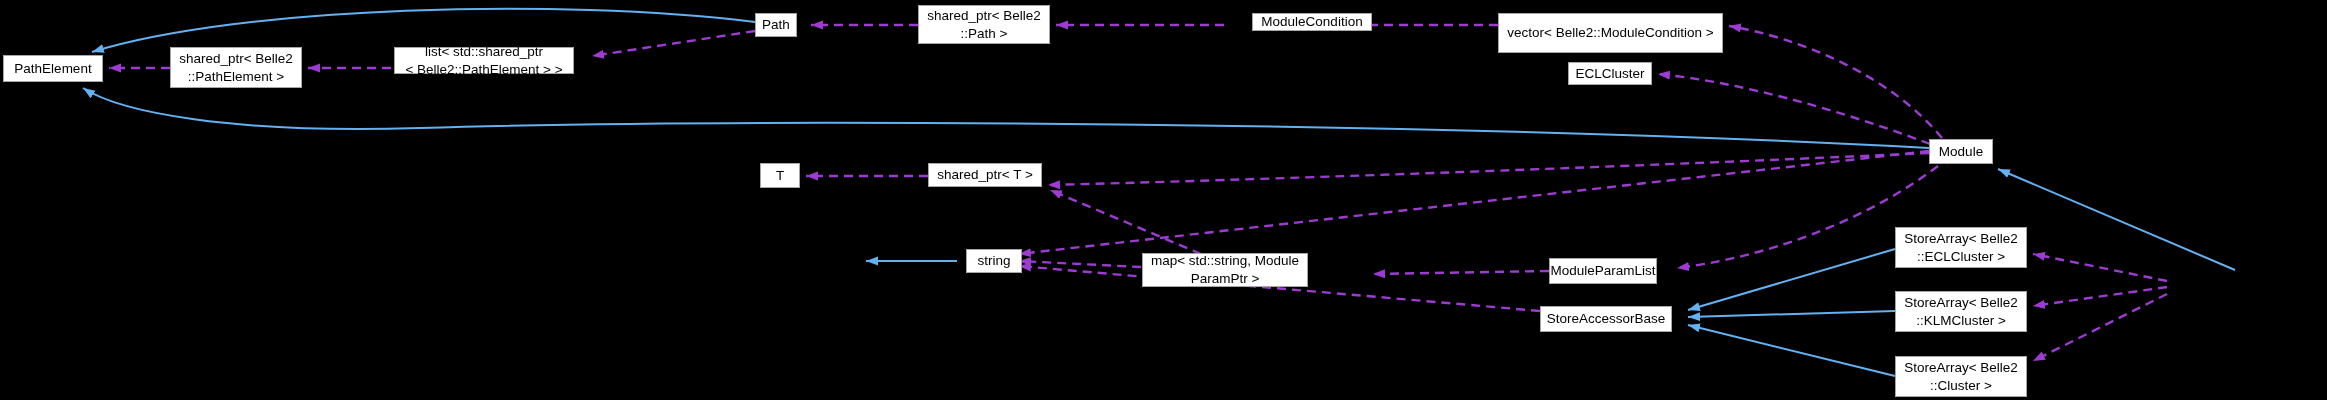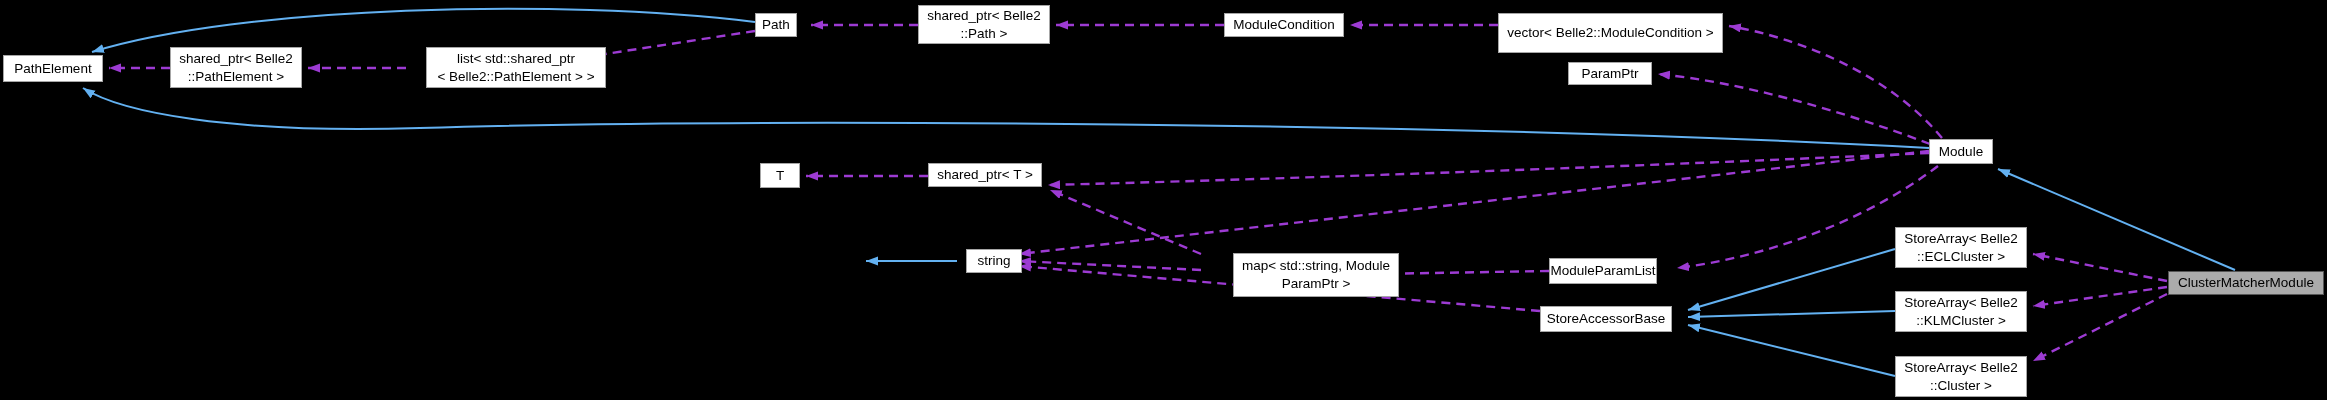--- a/index.html
+++ b/index.html
@@ -87,37 +87,36 @@
       <path class="edge-use" marker-end="url(#arrowP)" d="M1938,166 C1860,225 1760,258 1677,268"></path>
       <path class="edge-use" marker-end="url(#arrowP)" d="M2167,281 L2033,254"></path>
       <path class="edge-use" marker-end="url(#arrowP)" d="M2167,287 L2033,306"></path>
       <path class="edge-use" marker-end="url(#arrowP)" d="M2167,294 L2033,361"></path>
     </g>
   </svg>
 
   <div class="node" style="left:3px;top:55px;width:100px;height:27px"><span>PathElement</span></div>
   <div class="node" style="left:170px;top:47px;width:132px;height:41px"><span>shared_ptr&lt; Belle2
 ::PathElement &gt;</span></div>
-  <div class="node" style="left:426px;top:47px;width:180px;height:41px"><span>list&lt; std::shared_ptr
+  <div class="node" style="left:394px;top:47px;width:180px;height:27px"><span>list&lt; std::shared_ptr
 &lt; Belle2::PathElement &gt; &gt;</span></div>
   <div class="node" style="left:755px;top:13px;width:42px;height:24px"><span>Path</span></div>
   <div class="node" style="left:918px;top:5px;width:132px;height:39px"><span>shared_ptr&lt; Belle2
 ::Path &gt;</span></div>
-  <div class="node" style="left:1224px;top:13px;width:120px;height:24px"><span>ModuleCondition</span></div>
+  <div class="node" style="left:1252px;top:13px;width:120px;height:18px"><span>ModuleCondition</span></div>
   <div class="node" style="left:1498px;top:13px;width:225px;height:40px"><span>vector&lt; Belle2::ModuleCondition &gt;</span></div>
-  <div class="node" style="left:1568px;top:62px;width:84px;height:23px"><span>ParamPtr</span></div>
+  <div class="node" style="left:1568px;top:62px;width:84px;height:23px"><span>ECLCluster</span></div>
   <div class="node" style="left:1929px;top:139px;width:64px;height:25px"><span>Module</span></div>
   <div class="node" style="left:760px;top:163px;width:40px;height:25px"><span>T</span></div>
   <div class="node" style="left:928px;top:163px;width:114px;height:24px"><span>shared_ptr&lt; T &gt;</span></div>
   <div class="node" style="left:966px;top:249px;width:56px;height:24px"><span>string</span></div>
-  <div class="node" style="left:1233px;top:253px;width:166px;height:44px"><span>map&lt; std::string, Module
+  <div class="node" style="left:1142px;top:253px;width:166px;height:34px"><span>map&lt; std::string, Module
 ParamPtr &gt;</span></div>
   <div class="node" style="left:1549px;top:258px;width:108px;height:26px"><span>ModuleParamList</span></div>
   <div class="node" style="left:1540px;top:306px;width:132px;height:26px"><span>StoreAccessorBase</span></div>
   <div class="node" style="left:1895px;top:227px;width:132px;height:41px"><span>StoreArray&lt; Belle2
 ::ECLCluster &gt;</span></div>
   <div class="node" style="left:1895px;top:291px;width:132px;height:41px"><span>StoreArray&lt; Belle2
 ::KLMCluster &gt;</span></div>
   <div class="node" style="left:1895px;top:356px;width:132px;height:41px"><span>StoreArray&lt; Belle2
 ::Cluster &gt;</span></div>
-  <div class="node highlight" style="left:2168px;top:271px;width:156px;height:24px"><span>ClusterMatcherModule</span></div>
 
 </div>
 
 </body></html>

